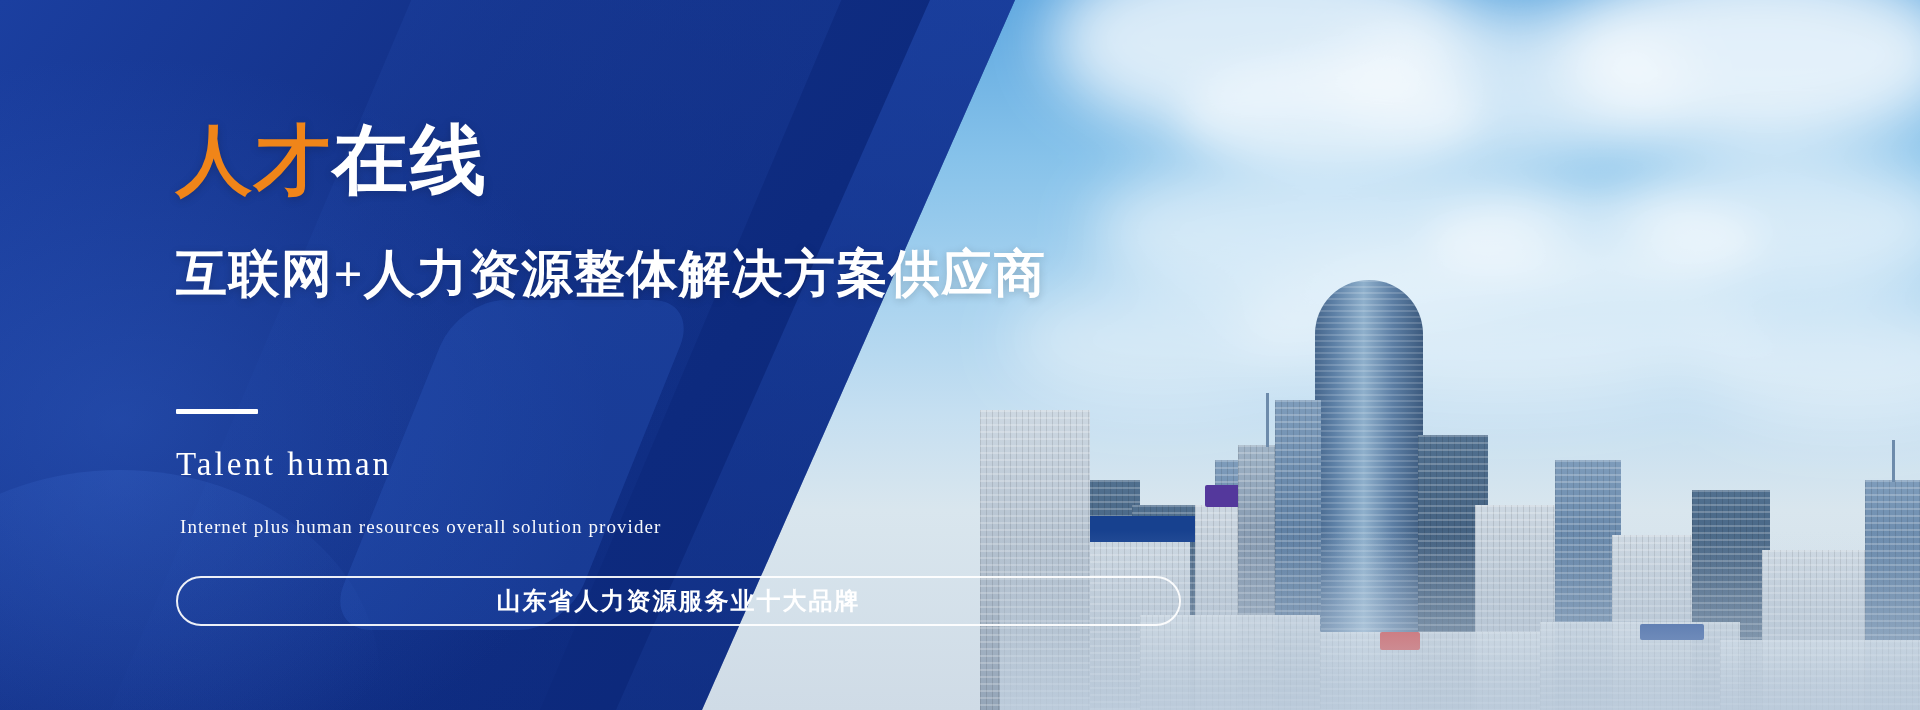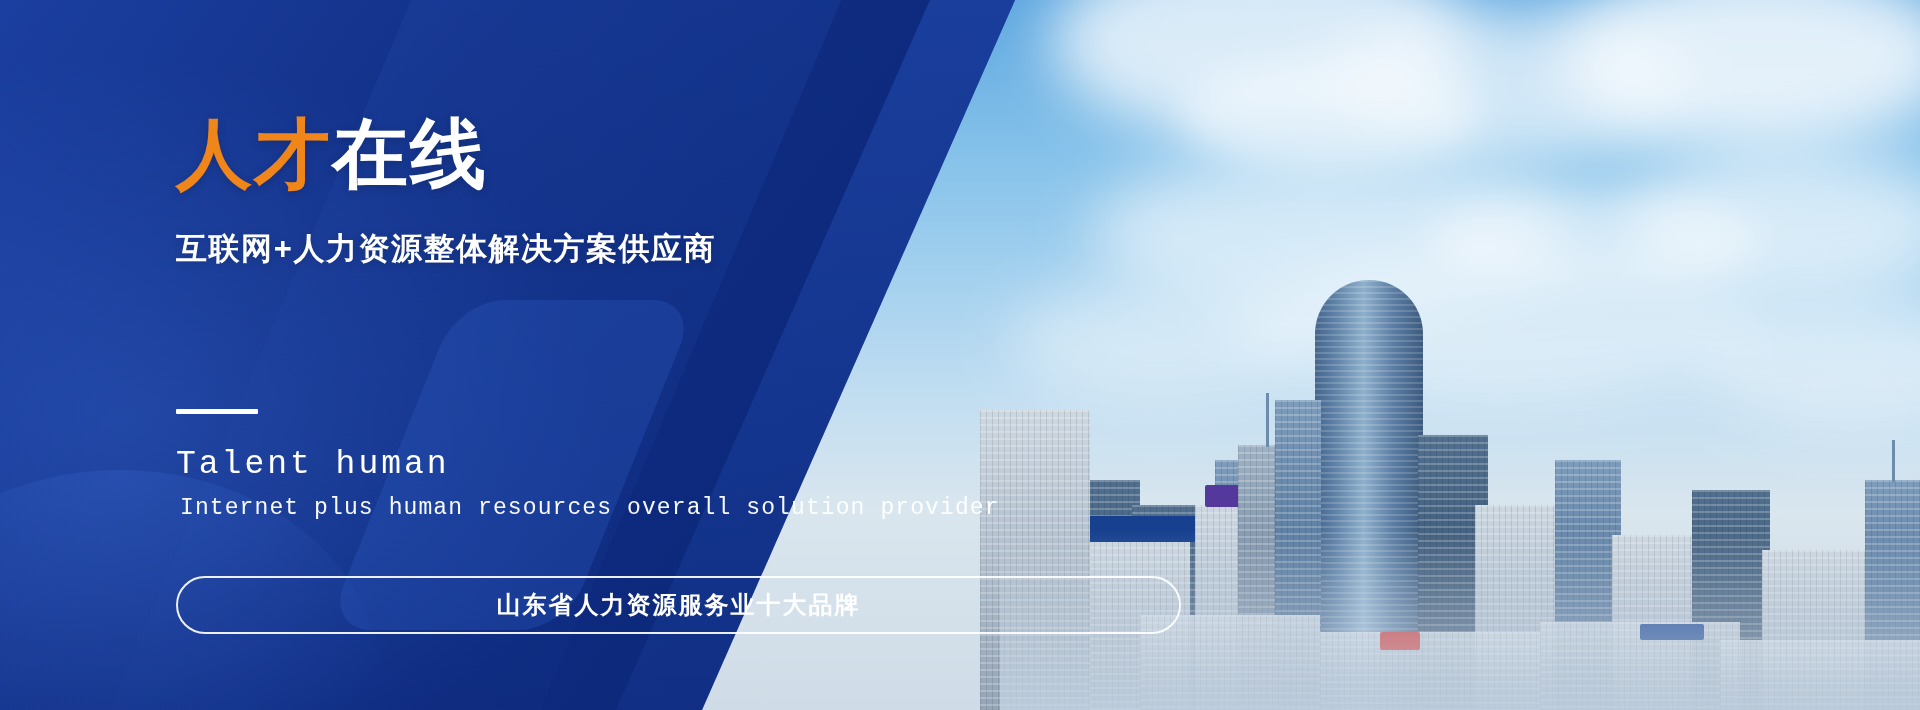--- a/index.html
+++ b/index.html
@@ -1,21 +1,21 @@
 <!DOCTYPE html>
 <html><head>
 <meta charset="utf-8">
 <style>
   html,body{margin:0;padding:0;background:#0b2a7a;}
   *{box-sizing:border-box;}
   .banner{
     position:relative;
     width:1920px;height:710px;
     overflow:hidden;
-    font-family:Liberation Mono, monospace;
+    font-family:Liberation Serif, serif;
     background:#4c1d95;
   }
 
   
   .photo{
     position:absolute;inset:0;
     background:linear-gradient(180deg,#5fa8e0 0%,#86c2ea 22%,#a9d3ef 42%,#c5dff1 58%,#d9e6ee 72%,#cfdbe6 100%);
   }
   .clouds{position:absolute;inset:0;opacity:.95;}
   .cloud{position:absolute;background:#ffffff;border-radius:50%;filter:blur(18px);}
@@ -84,46 +84,46 @@
     position:absolute;left:176px;top:122px;
     font-size:76px;line-height:1;
     font-weight:800;letter-spacing:2px;
     white-space:nowrap;
     text-shadow:0 2px 10px rgba(0,0,0,.18);
   }
   .headline .hl-orange{color:#F08519;}
   .headline .hl-white{color:#ffffff;}
 
   .subtitle{
-    position:absolute;left:176px;top:228px;
-    font-size:31px;font-weight:700;color:#ffffff;
+    position:absolute;left:176px;top:240px;
+    font-size:51px;font-weight:700;color:#ffffff;
     letter-spacing:1.5px;white-space:nowrap;
     text-shadow:0 2px 8px rgba(0,0,0,.18);
   }
 
   .divider{
     position:absolute;left:176px;top:409px;
     width:82px;height:5px;background:#ffffff;border-radius:1px;
   }
 
   .en-title{
     position:absolute;left:176px;top:446px;
     font-size:33px;color:#ffffff;letter-spacing:3px;font-weight:400;
     white-space:nowrap;
   }
 
   .en-sub{
-    position:absolute;left:180px;top:495px;
-    font-size:23px;color:#ffffff;letter-spacing:1.1px;font-weight:400;
+    position:absolute;left:180px;top:516px;
+    font-size:19px;color:#ffffff;letter-spacing:1.1px;font-weight:400;
     white-space:nowrap;opacity:.97;
   }
 
   .pill{
     position:absolute;left:176px;top:576px;
-    width:1005px;height:58px;
+    width:1005px;height:50px;
     border:2px solid rgba(255,255,255,.92);
     border-radius:29px;
     display:flex;align-items:center;justify-content:center;
     gap:34px;
     padding:0 26px;
     flex-direction:column;
   }
   .pill span{
     font-size:24px;color:#ffffff;font-weight:700;letter-spacing:2px;
     white-space:nowrap;

